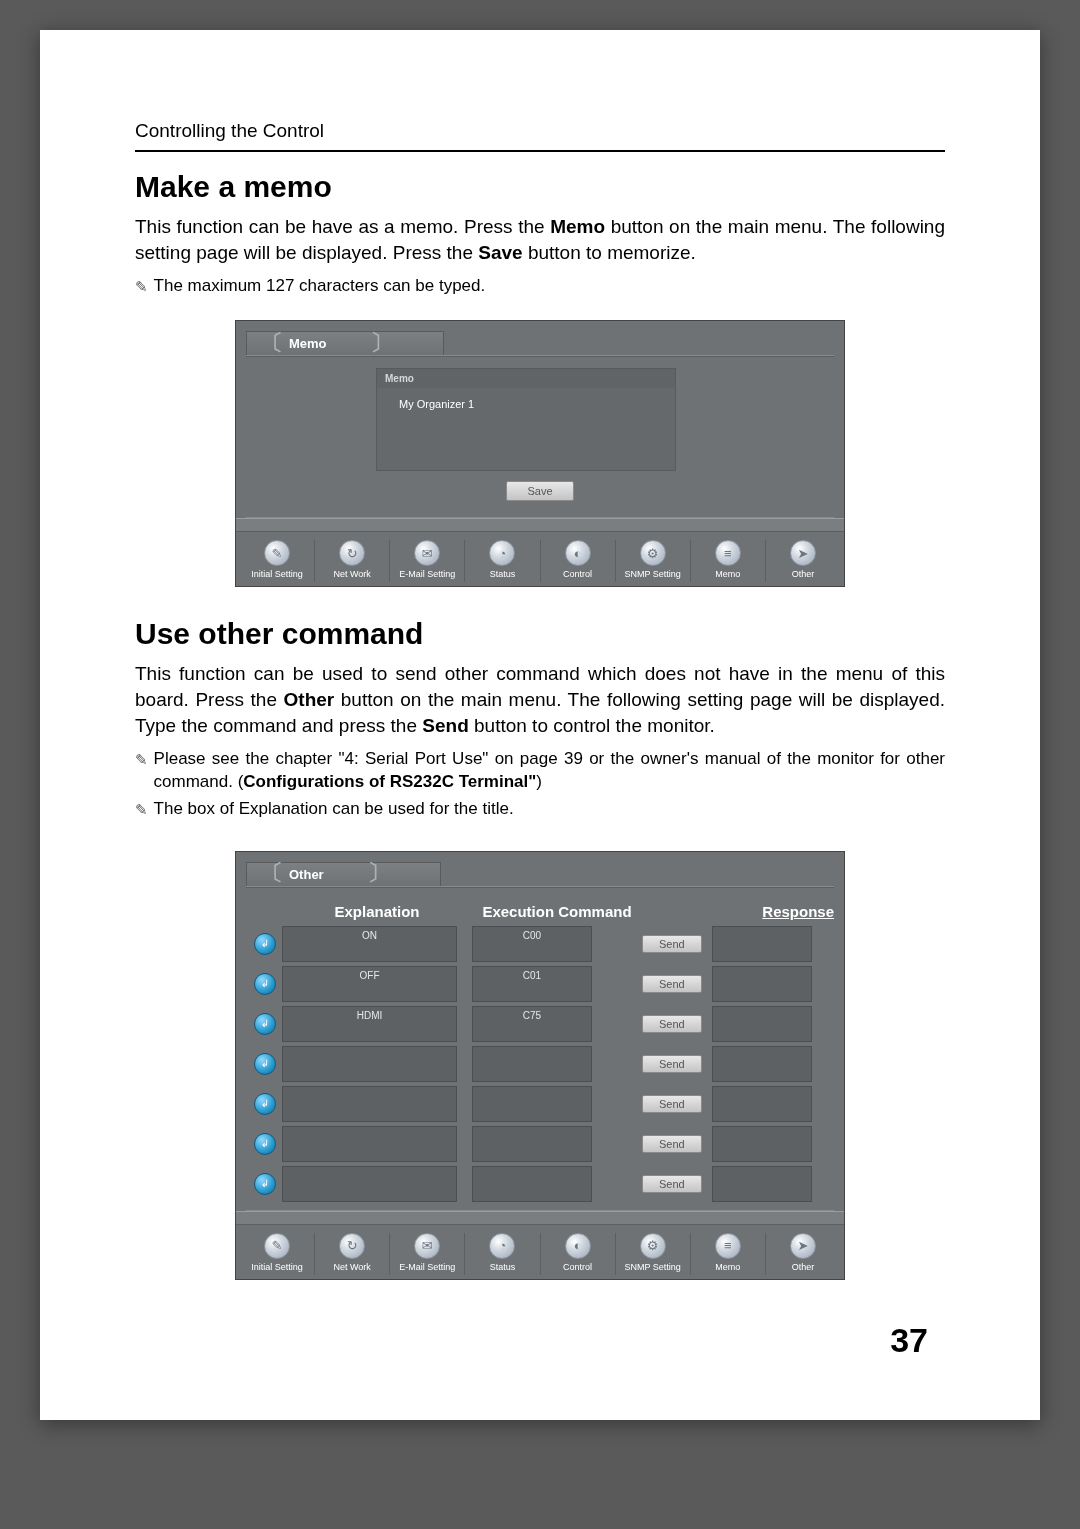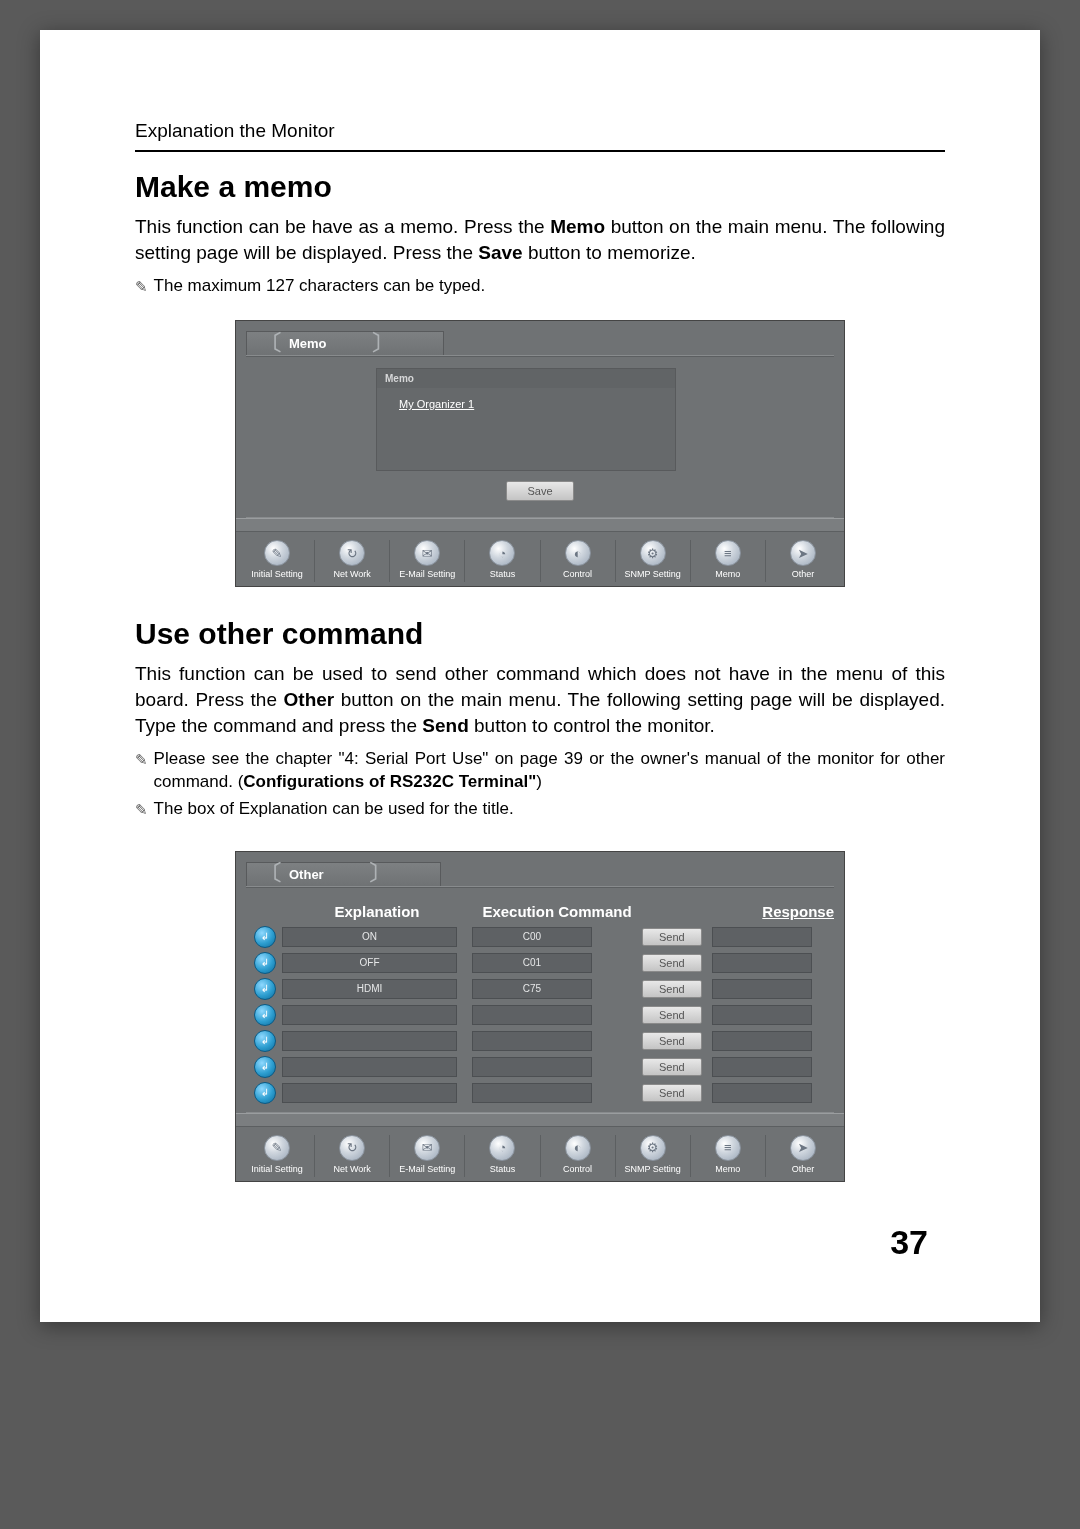--- a/index.html
+++ b/index.html
@@ -105,21 +105,20 @@
     color: #d6d7d8;
     font-size: 10px;
     font-weight: bold;
     padding: 4px 8px;
     background: #616466;
   }
   .memo-body {
     color: #fff;
     font-size: 11px;
     padding: 10px 14px 60px 22px;
-    text-decoration: underline;
   }
   .save-row {
     text-align: center;
     margin: 10px 0 16px 0;
   }
   .save-btn, .send-btn {
     display: inline-block;
     background: linear-gradient(#e8e8e8,#c4c4c4);
     border: 1px solid #8a8a8a;
     color: #555;
@@ -198,41 +197,41 @@
     justify-content: center;
     color: #fff;
     font-size: 10px;
   }
   .inp {
     background: #5e6164;
     border: 1px solid #4c4f52;
     color: #e6e7e8;
     font-size: 10px;
     padding: 3px 6px;
-    height: 20px;
+    height: 36px;
   }
   .inp-expl { width: 175px; }
   .inp-cmd { width: 120px; }
   .inp-resp { width: 100px; }
   .send-btn { padding: 2px 16px; }
   .page-num {
     position: absolute;
     bottom: 60px;
     right: 112px;
     font-size: 34px;
     font-weight: bold;
   }
   .space-below-shot2 { height: 50px; }
 </style>
 </head>
 <body>
 
 <div class="page">
 
-  <div class="header-text">Explanation the Monitor</div>
+  <div class="header-text">Controlling the Control</div>
   <hr class="header-rule">
 
   <div class="section-heading">Make a memo</div>
   <p class="section-body">
     <span>This function can be have as a memo. Press the </span><span class="bold">Memo</span><span> button on the main menu. The following setting page will be displayed.  Press the </span><span class="bold">Save</span><span> button to memorize.</span>
   </p>
   <div class="note-row">
     <span class="pencil">✎</span>
     <span class="note-text">The maximum 127 characters can be typed.</span>
   </div>

